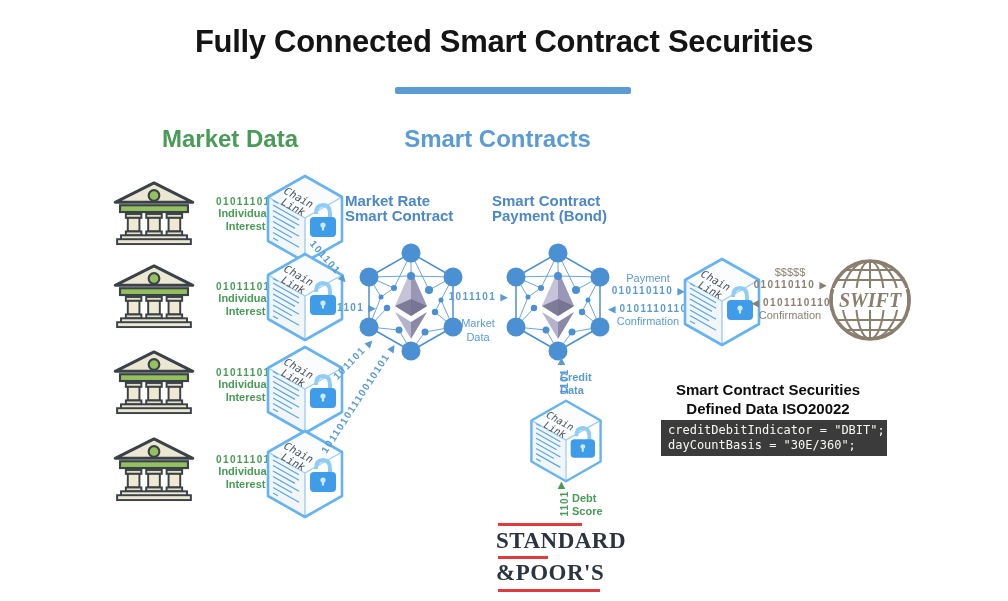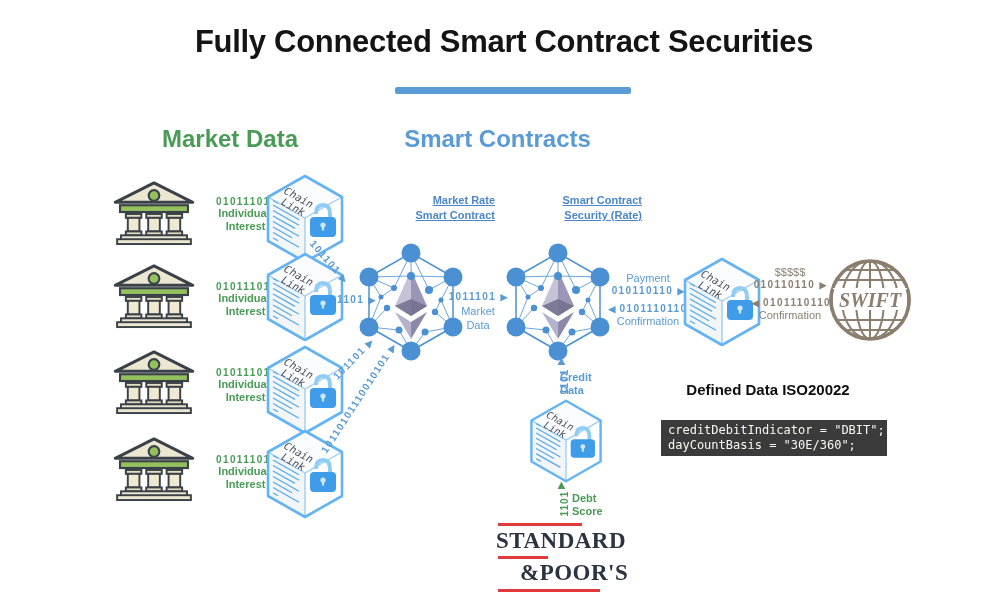--- a/index.html
+++ b/index.html
@@ -10,21 +10,21 @@
          color:#141414;letter-spacing:-0.3px;}
   .divider{left:395px;top:87px;width:236px;height:7px;background:#5b9bd5;border-radius:2px;}
   .colhead{font-size:24px;font-weight:800;text-align:center;}
   .green{color:#4a9b57;}
   .blue{color:#5b9bd5;}
   .taupe{color:#8b8173;}
   .bin{font-weight:bold;font-size:10px;letter-spacing:1.4px;white-space:nowrap;}
   .nm{font-weight:bold;font-size:11px;line-height:13px;}
   .arr{font-size:9px;letter-spacing:0;}
   .bank-text{width:118px;text-align:center;}
-  .hub-label{width:150px;text-align:right;font-size:11px;font-weight:800;color:#4c87c9;line-height:15px;text-decoration:underline;}
+  .hub-label{width:150px;text-align:left;font-size:15px;font-weight:800;color:#4c87c9;line-height:15px;}
   .diag{transform-origin:0 0;font-weight:bold;font-size:10px;letter-spacing:1.4px;
         color:#5b9bd5;white-space:nowrap;}
   .flow-block{text-align:center;}
   .flow-block .word{font-size:11px;font-weight:normal;line-height:14px;}
   .vtext{font-size:10px;font-weight:bold;letter-spacing:1px;transform:rotate(-90deg);white-space:nowrap;}
   .tri{font-size:13px;line-height:13px;}
   .iso-head{width:240px;text-align:center;font-size:15px;font-weight:800;color:#0d0d0d;line-height:19px;}
   .code{width:212px;background:#3b3b3b;color:#f8f8f2;font-family:"DejaVu Sans Mono",monospace;
         font-size:12px;line-height:15px;padding:3px 7px;white-space:nowrap;}
   .sp-serif{font-family:"Liberation Serif",serif;font-weight:700;font-size:23px;color:#2b3440;
@@ -256,21 +256,21 @@
         <line x1="8" y1="59.5" x2="34" y2="74.2"></line>
       <line x1="8" y1="65" x2="13" y2="67.8"></line>
     </g>
     <path d="M 51 41 Q 51 32 58 32 Q 65 32 65 41 L 65 47" fill="none" stroke="#90cdf6" stroke-width="4"></path>
     <rect x="45" y="44" width="26" height="20" rx="4" fill="#3f9ce8"></rect>
     <circle cx="58" cy="52" r="2.6" fill="#cfe9fb"></circle>
       <rect x="56.9" y="52" width="2.2" height="5.5" fill="#cfe9fb"></rect>
   </svg>
 
   <div class="abs diag" style="left:316px;top:238px;transform:rotate(49deg);"><span>101101</span> <span class="arr">▶</span></div>
-  <div class="abs diag" style="left:337px;top:294px;"><span>1101</span> <span class="arr">▶</span></div>
+  <div class="abs diag" style="left:337px;top:302px;"><span>1101</span> <span class="arr">▶</span></div>
   <div class="abs diag" style="left:331px;top:374px;transform:rotate(-46deg);"><span>101101</span> <span class="arr">▶</span></div>
   <div class="abs diag" style="left:319px;top:449px;transform:rotate(-57deg);"><span>10110101110010101</span> <span class="arr">▶</span></div>
 
   <div class="abs hub-label" style="left:345px;top:193px">
     <div>Market Rate</div>
       <div>Smart Contract</div>
   </div>
   <svg class="abs" style="left:349px;top:240px" width="124" height="124" viewBox="0 0 124 124">
     <g stroke="#4a90d2" stroke-width="1.5">
       <line x1="62" y1="13" x2="104" y2="37"></line>
@@ -320,27 +320,27 @@
         <circle cx="86" cy="72" r="3.2"></circle>
         <circle cx="50" cy="90" r="3.5"></circle>
       <circle cx="76" cy="92" r="3.5"></circle>
         <circle cx="32" cy="57" r="2.5"></circle>
         <circle cx="92" cy="60" r="2.5"></circle>
     </g>
   </svg>
 
   <div class="abs flow-block blue" style="left:442px;top:291px;width:72px;">
     <div class="bin"><span>1011101</span> <span class="arr">▶</span></div>
-    <div class="word" style="margin-top:2px">Market</div>
+    <div class="word" style="margin-top:14px">Market</div>
     <div class="word">Data</div>
   </div>
 
   <div class="abs hub-label" style="left:492px;top:193px">
     <div>Smart Contract</div>
-      <div>Security (Rate)</div>
+      <div>Payment (Bond)</div>
   </div>
   <svg class="abs" style="left:496px;top:240px" width="124" height="124" viewBox="0 0 124 124">
     <g stroke="#4a90d2" stroke-width="1.5">
       <line x1="62" y1="13" x2="104" y2="37"></line>
         <line x1="104" y1="37" x2="104" y2="87"></line>
       <line x1="104" y1="87" x2="62" y2="111"></line>
         <line x1="62" y1="111" x2="20" y2="87"></line>
       <line x1="20" y1="87" x2="20" y2="37"></line>
         <line x1="20" y1="37" x2="62" y2="13"></line>
     </g>
@@ -488,28 +488,29 @@
   </svg>
 
   <div class="abs tri green" style="left:555px;top:478px">▲</div>
   <div class="abs vtext green" style="left:550px;top:497px;width:28px;">1101</div>
   <div class="abs green" style="left:572px;top:492px;font-size:11px;font-weight:bold;line-height:13px;">
     <div>Debt</div>
       <div>Score</div>
   </div>
 
   <div class="abs iso-head" style="left:648px;top:380px">
+    <div>Smart Contract Securities</div>
       <div>Defined Data ISO20022</div>
   </div>
   <div class="abs code" style="left:661px;top:420px">
     <div>creditDebitIndicator = "DBIT";</div>
     <div>dayCountBasis = "30E/360";</div>
   </div>
 
   <div class="abs" style="left:496px;top:523px;width:145px;">
     <div class="redrule" style="width:84px;margin-left:2px;"></div>
     <div class="sp-serif" style="margin-top:2px;">STANDARD</div>
     <div class="redrule" style="width:50px;margin-left:2px;margin-top:2px;"></div>
-    <div class="sp-serif" style="margin-top:1px;margin-left:24px;">&amp;POOR'S</div>
+    <div class="sp-serif" style="margin-top:1px;">&amp;POOR'S</div>
     <div class="redrule" style="width:102px;margin-left:2px;margin-top:3px;"></div>
   </div>
 
 </div>
 
 </body></html>

